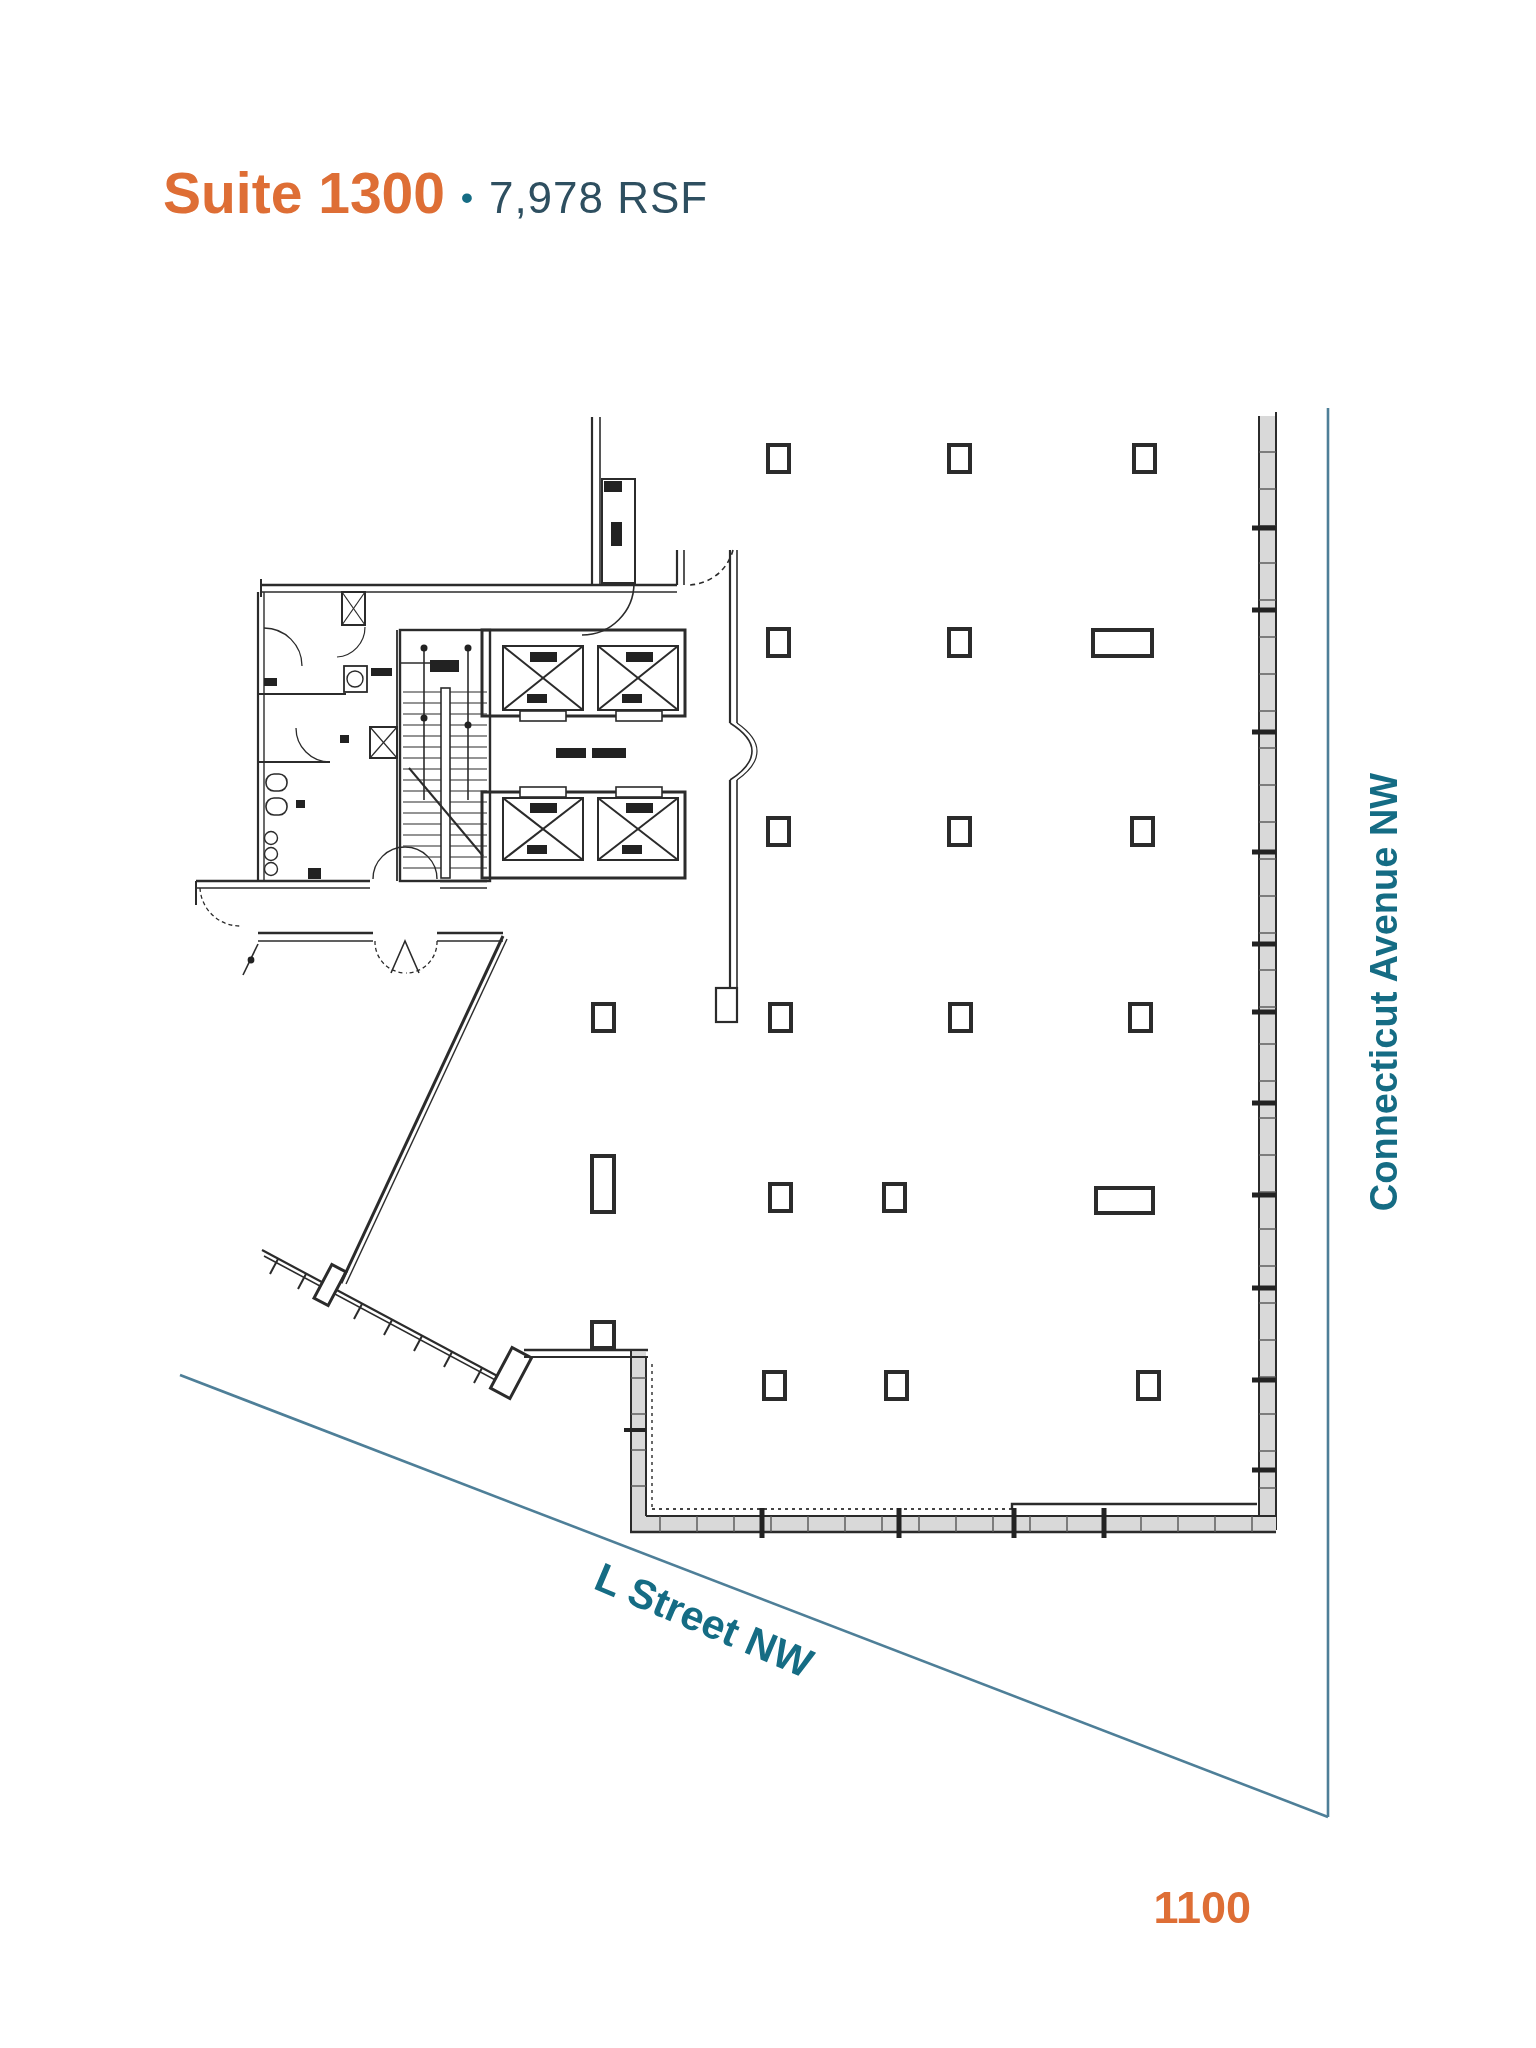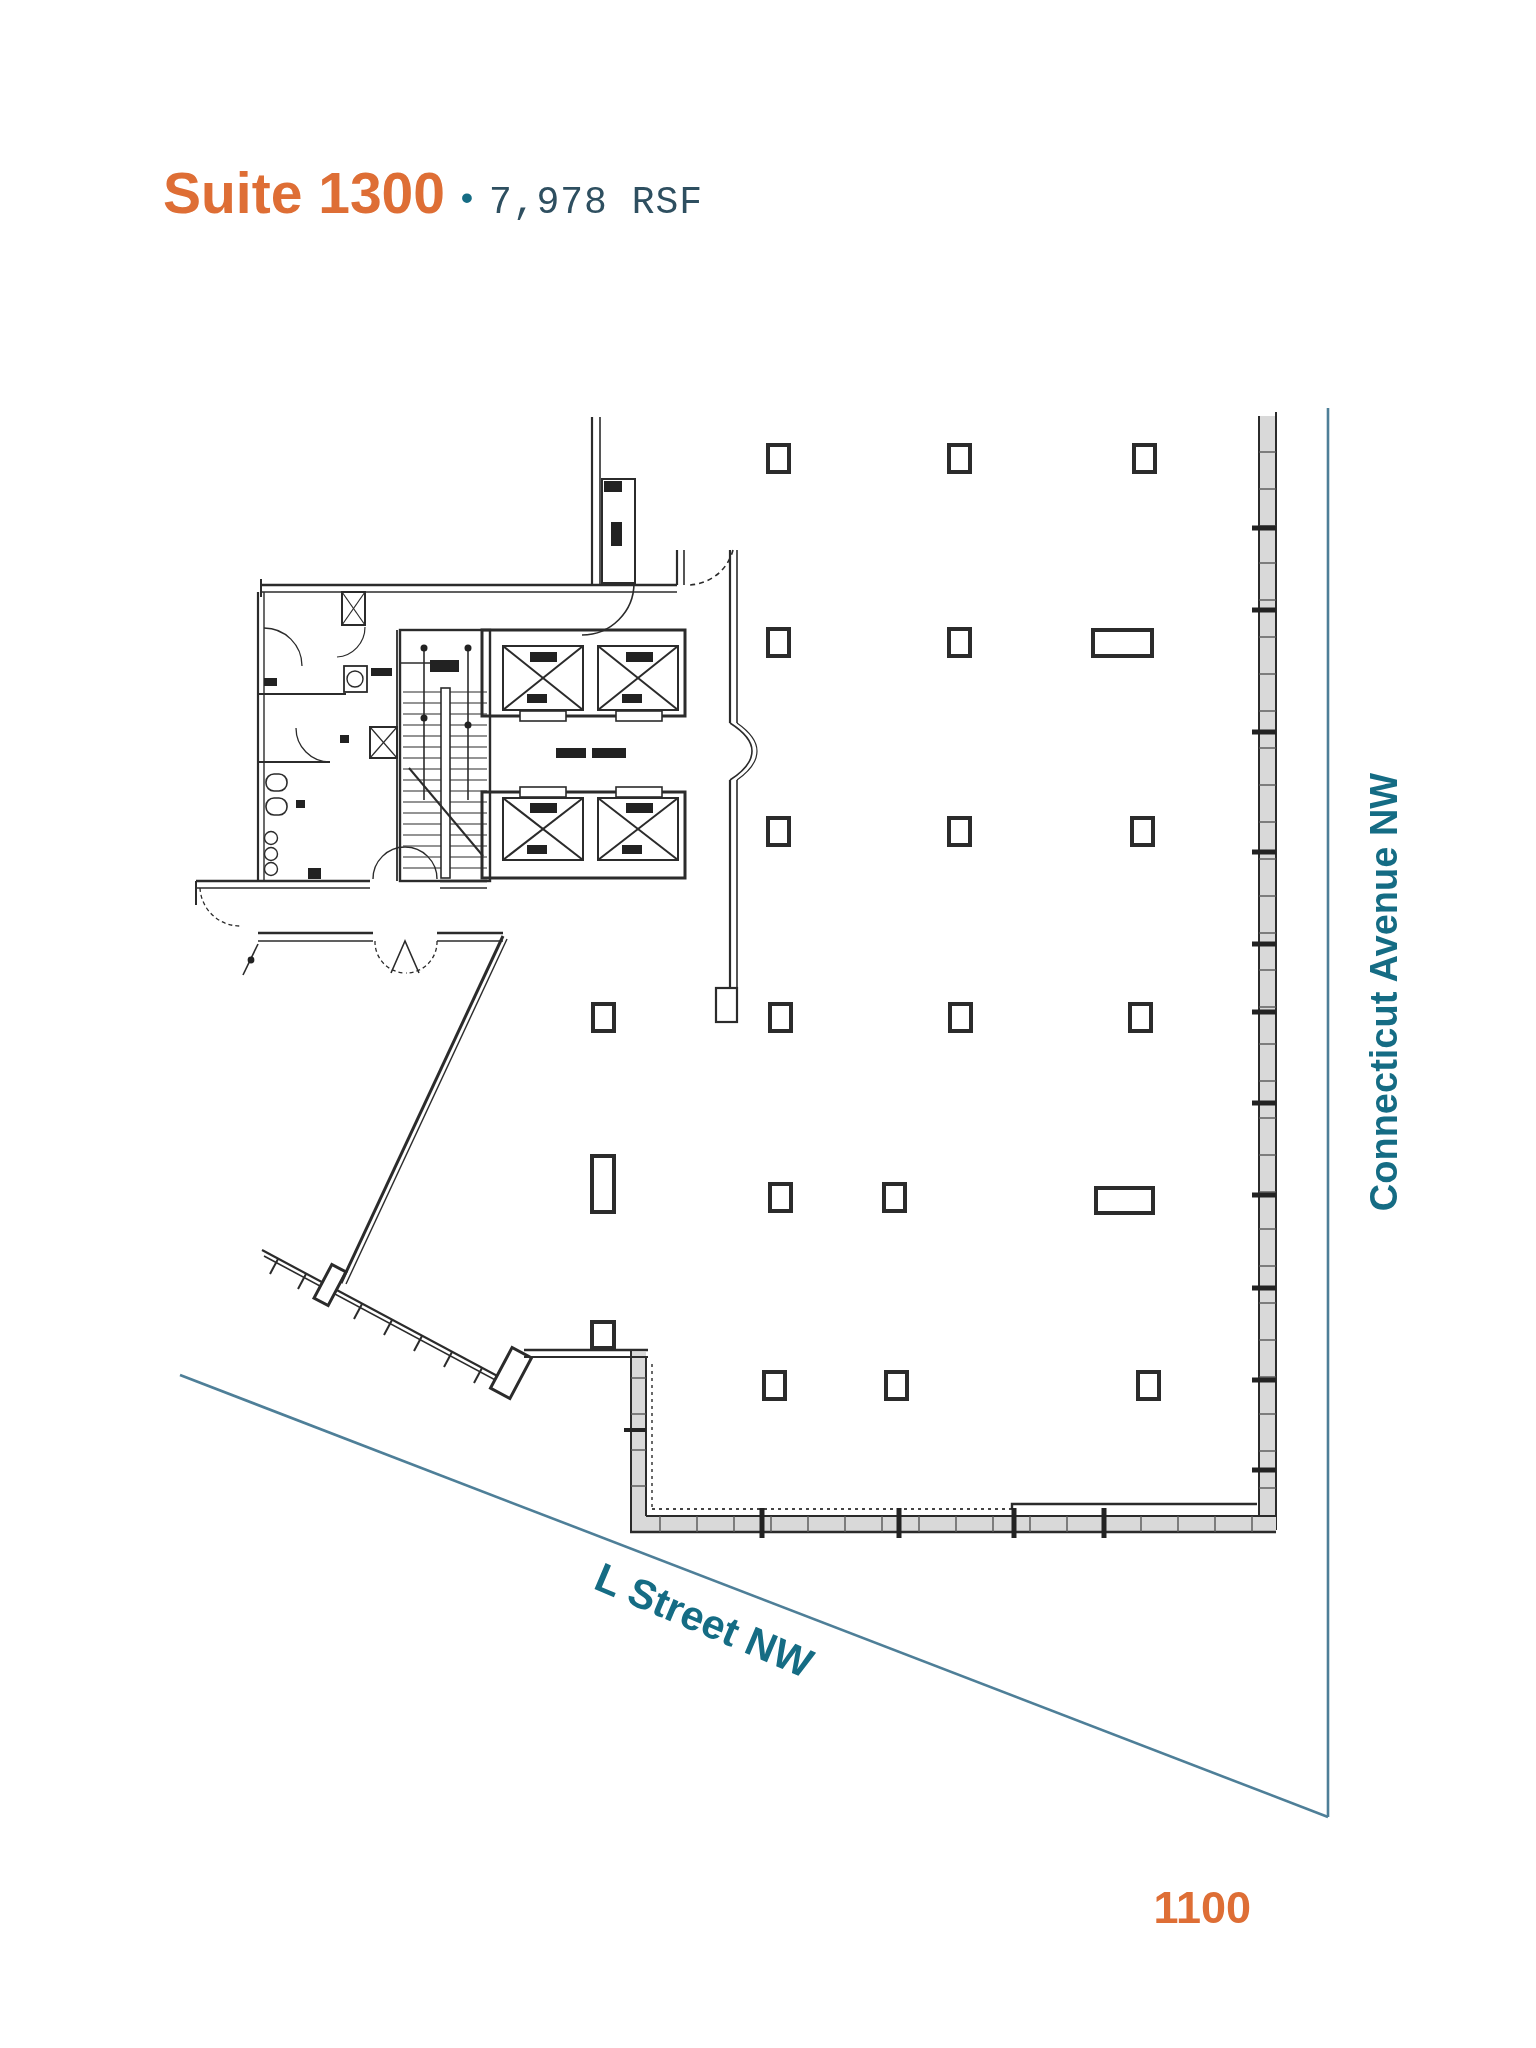--- a/index.html
+++ b/index.html
@@ -6,21 +6,21 @@
     --orange:#DE6E35; --orange-light:#E6894F; --slate:#2E4F60;
     --teal:#156C84; --prop:#4E7F98; --ink:#2b2b2b;
   }
   html,body{margin:0;padding:0;background:#ffffff;}
   #page{position:relative;width:1428px;height:2048px;background:#ffffff;overflow:hidden;
         font-family:"Liberation Sans", sans-serif;}
   
   #title{position:absolute;left:163px;top:160px;display:flex;align-items:baseline;white-space:nowrap;}
   #title .suite{color:var(--orange);font-size:57px;font-weight:800;letter-spacing:0px;}
   #title .sep{color:var(--teal);font-size:34px;font-weight:800;margin:0 16px;position:relative;top:-4px;}
-  #title .area{color:var(--slate);font-size:38px;font-weight:400;letter-spacing:1px;font-family:Liberation Mono, monospace;}
+  #title .area{color:var(--slate);font-size:44px;font-weight:400;letter-spacing:1px;}
   
   #footer{position:absolute;right:163px;top:1882px;display:flex;align-items:baseline;white-space:nowrap;}
   #footer .num{color:var(--orange);font-size:45px;font-weight:800;margin-right:14px;}
   #footer .name{color:var(--orange-light);font-size:41px;font-weight:400;letter-spacing:2px;}
   svg text.street{fill:var(--teal);font-family:"Liberation Sans",sans-serif;font-weight:700;}
 </style>
 </head>
 <body>
 
 <div id="page">

